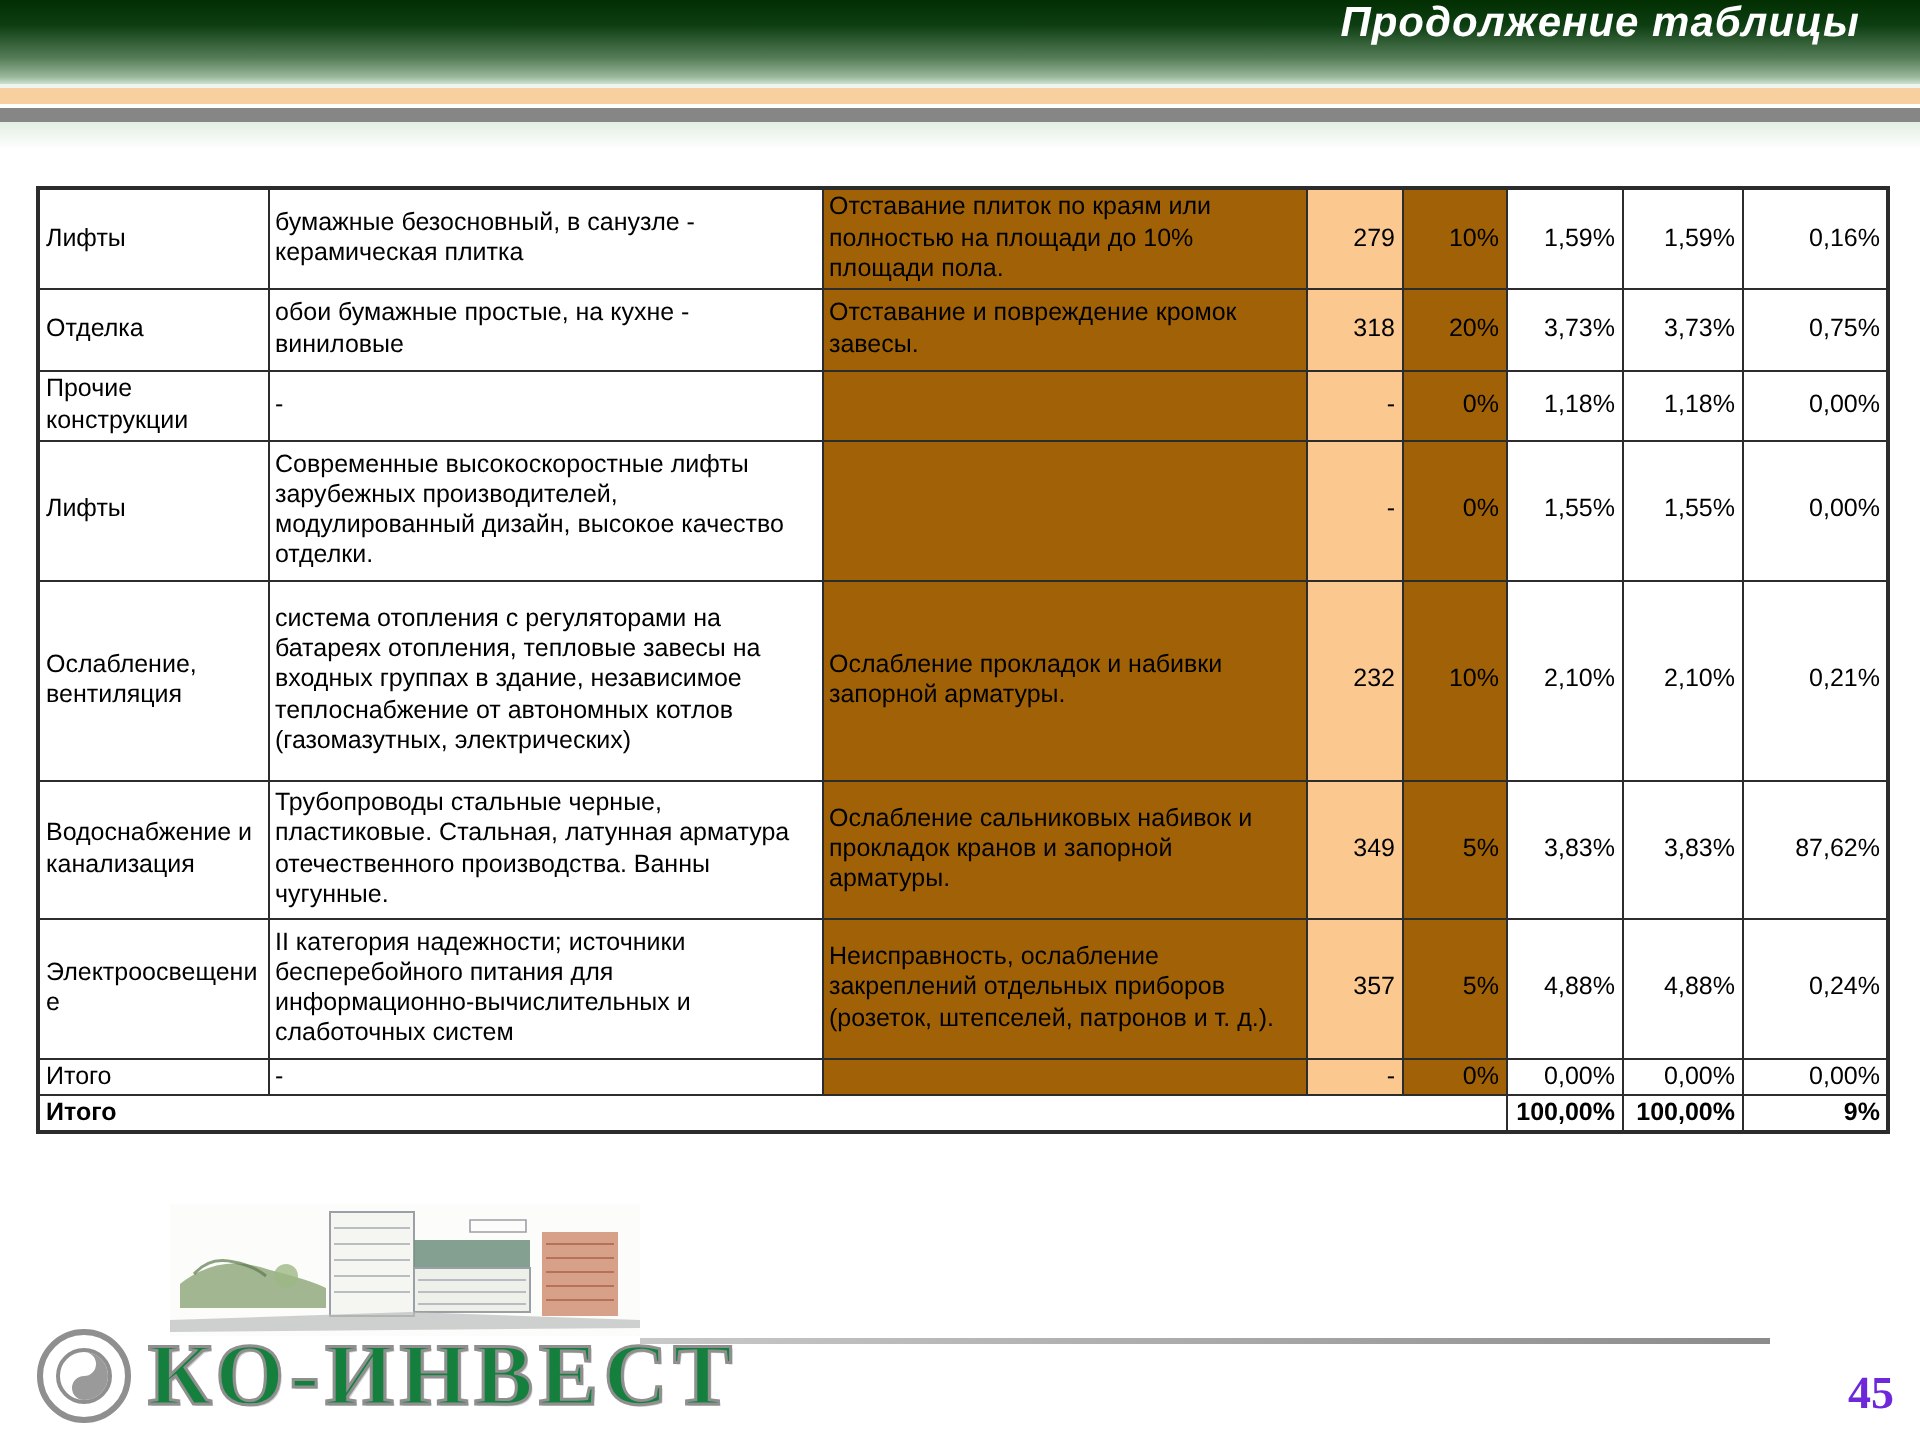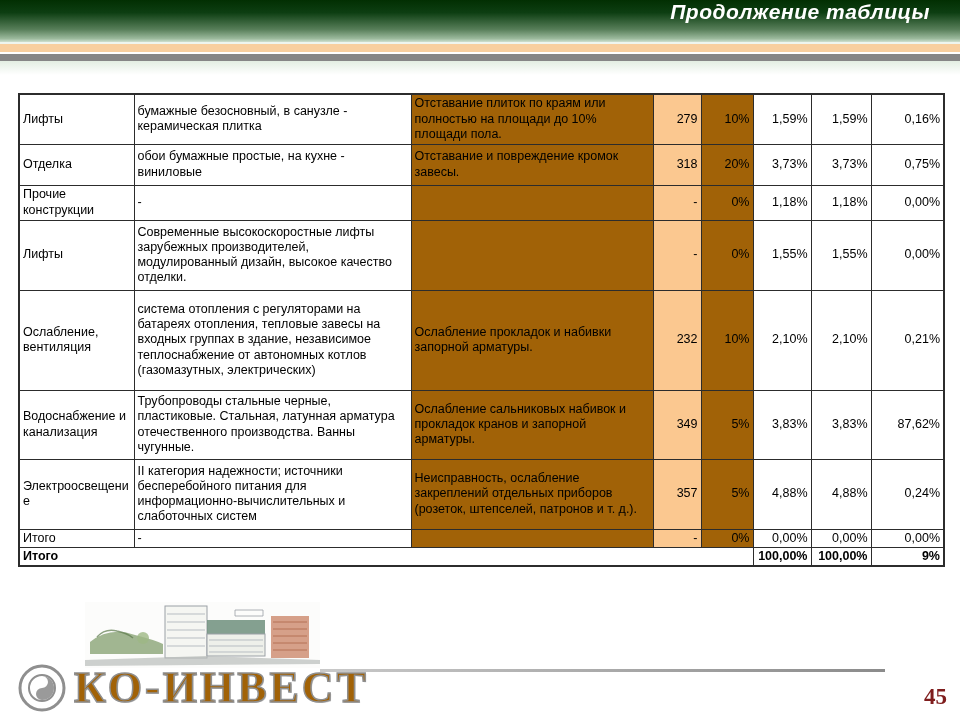--- a/index.html
+++ b/index.html
@@ -29,24 +29,24 @@
   .bg-o{background:#fbc890;}
   .bg-l{background:#a16207;}
   tr.total td{font-weight:bold;}
 
   
   .building{position:absolute;left:85px;top:602px;width:235px;height:66px;}
   .hline{position:absolute;left:320px;top:669px;width:565px;height:3px;
          background:linear-gradient(to right,#c9c9c9,#8b8b8b);}
   .logo-mark{position:absolute;left:16px;top:662px;width:52px;height:52px;}
   .logo-text{position:absolute;left:74px;top:662px;font-family:"Liberation Serif",serif;
-             font-size:44px;font-weight:bold;letter-spacing:3px;color:#a16207;
+             font-size:44px;font-weight:bold;letter-spacing:3px;color:#15803d;
              -webkit-text-stroke:1.5px #8f8f8f;text-shadow:1px 1px 0 #cfcfcf;}
   .page-num{position:absolute;right:13px;bottom:10px;font-family:"Liberation Serif",serif;
-            font-size:23px;font-weight:bold;color:#7f1d1d;}
+            font-size:23px;font-weight:bold;color:#6d28d9;}
 </style>
 </head>
 <body>
 
 <div class="slide">
 
   <div class="banner">
     <div class="banner-title">Продолжение таблицы</div>
   </div>
   <div class="stripe-light"></div>

